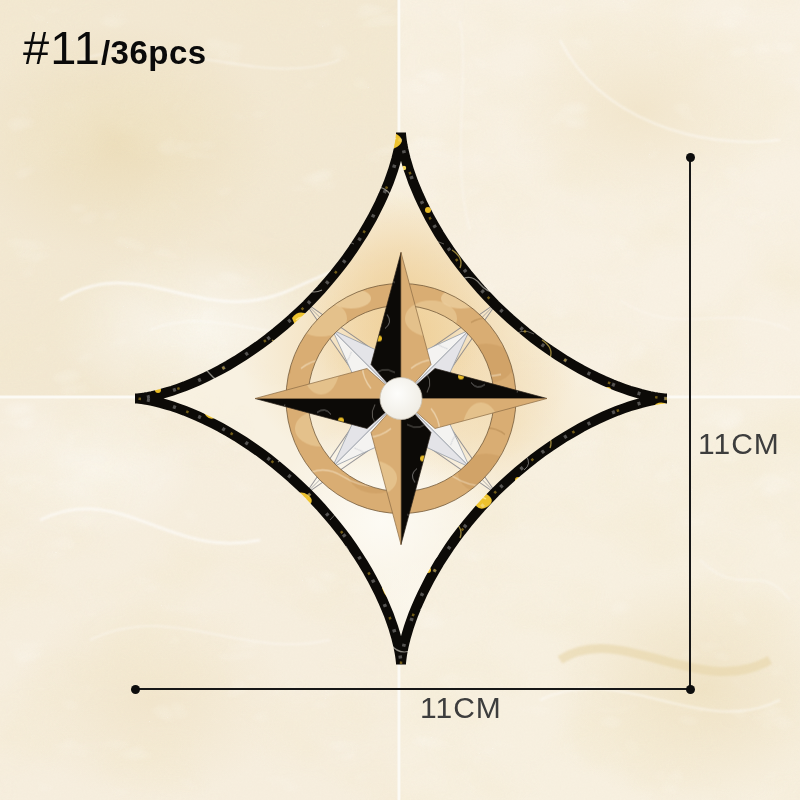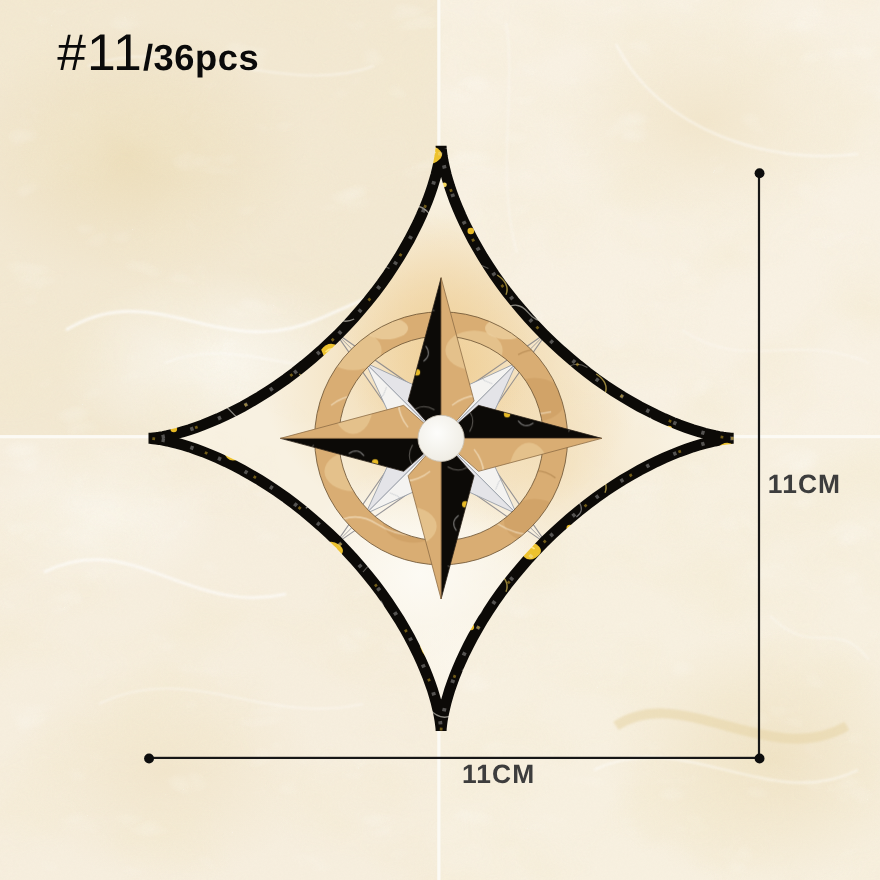--- a/index.html
+++ b/index.html
@@ -1,23 +1,23 @@
 <!DOCTYPE html>
 <html><head>
 <meta charset="utf-8">
 <style>
   html,body{margin:0;padding:0;background:#e9e4d8;}
   .scene{position:relative;width:800px;height:800px;overflow:hidden;
          background:#f6eedc;font-family:"Liberation Sans",sans-serif;}
   .scene svg{position:absolute;left:0;top:0;}
-  .label-top{position:absolute;left:52px;top:20px;display:flex;align-items:baseline;
+  .label-top{position:absolute;left:23px;top:20px;display:flex;align-items:baseline;
              color:#0a0a0a;white-space:nowrap;}
   .label-top .num{font-size:47px;font-weight:500;letter-spacing:1px;}
   .label-top .pack{font-size:33px;font-weight:700;letter-spacing:0.5px;}
-  .dim-label{position:absolute;color:#3d3d3d;font-weight:700;font-size:24px;
+  .dim-label{position:absolute;color:#3d3d3d;font-weight:400;font-size:30px;
              letter-spacing:1px;white-space:nowrap;}
   #dim-label-height{left:698px;top:427px;}
   #dim-label-width{left:420px;top:691px;}
   .dim-line{position:absolute;background:#171717;}
   #dim-line-v{left:689px;top:157px;width:2px;height:532px;}
   #dim-line-h{left:135px;top:688px;width:556px;height:2px;}
   .dim-dot{position:absolute;width:9px;height:9px;border-radius:50%;background:#0d0d0d;}
 </style>
 </head>
 <body>

